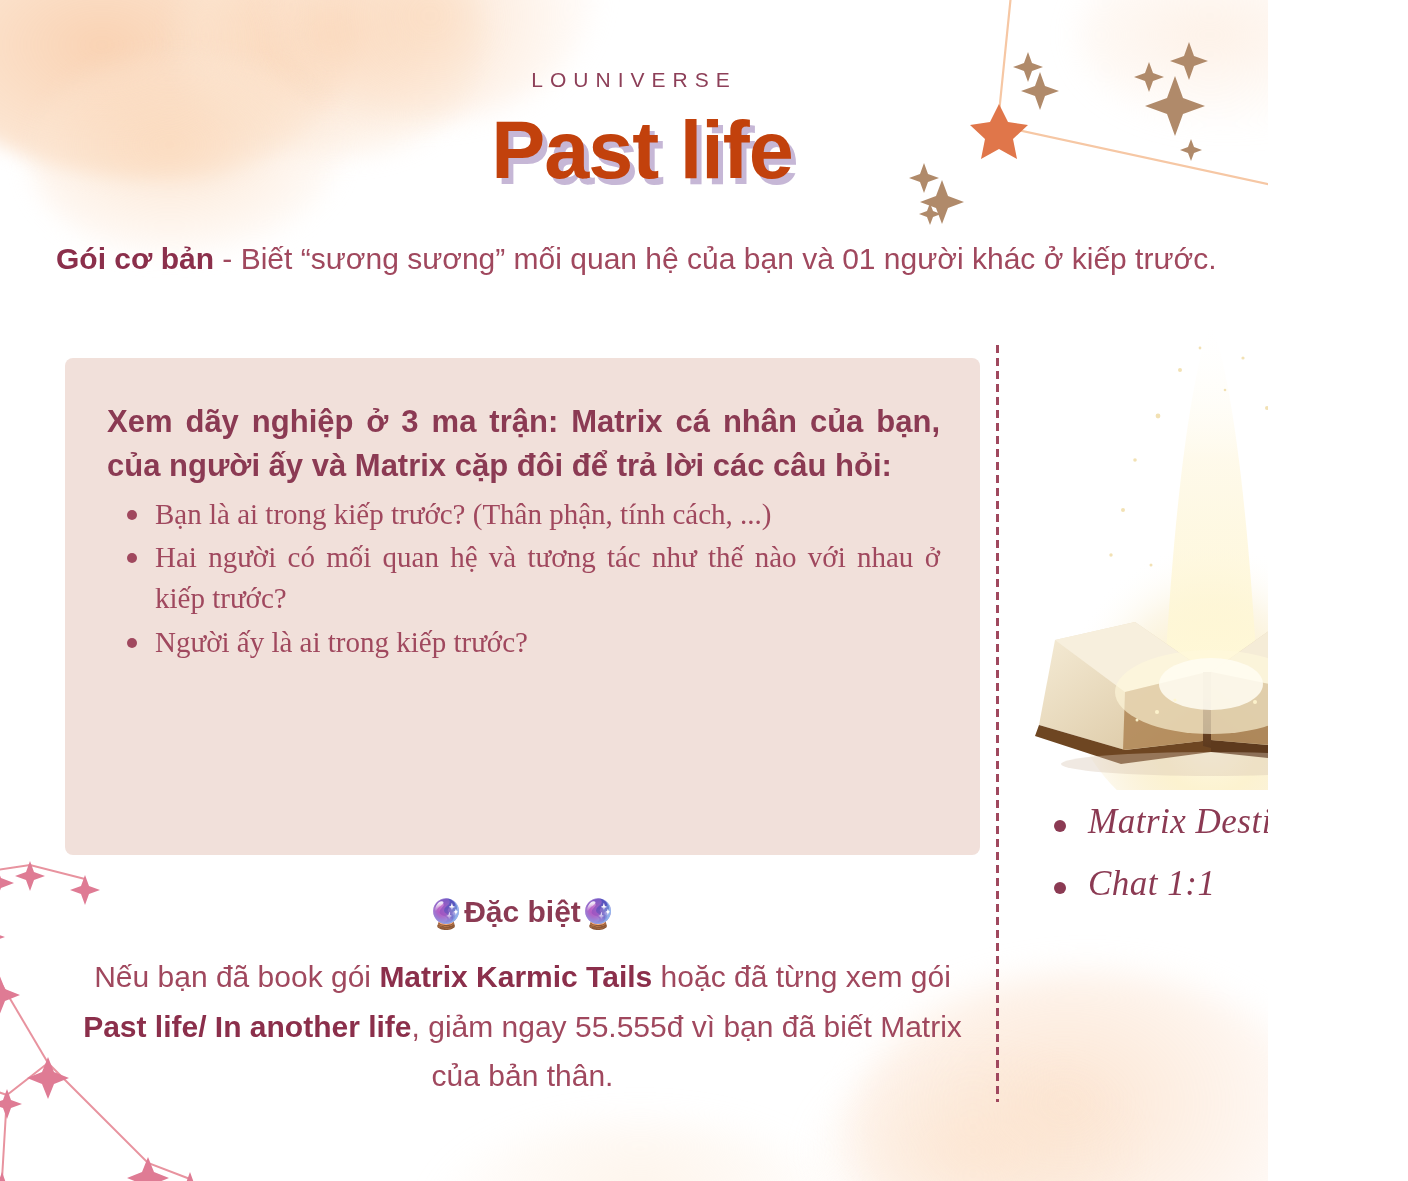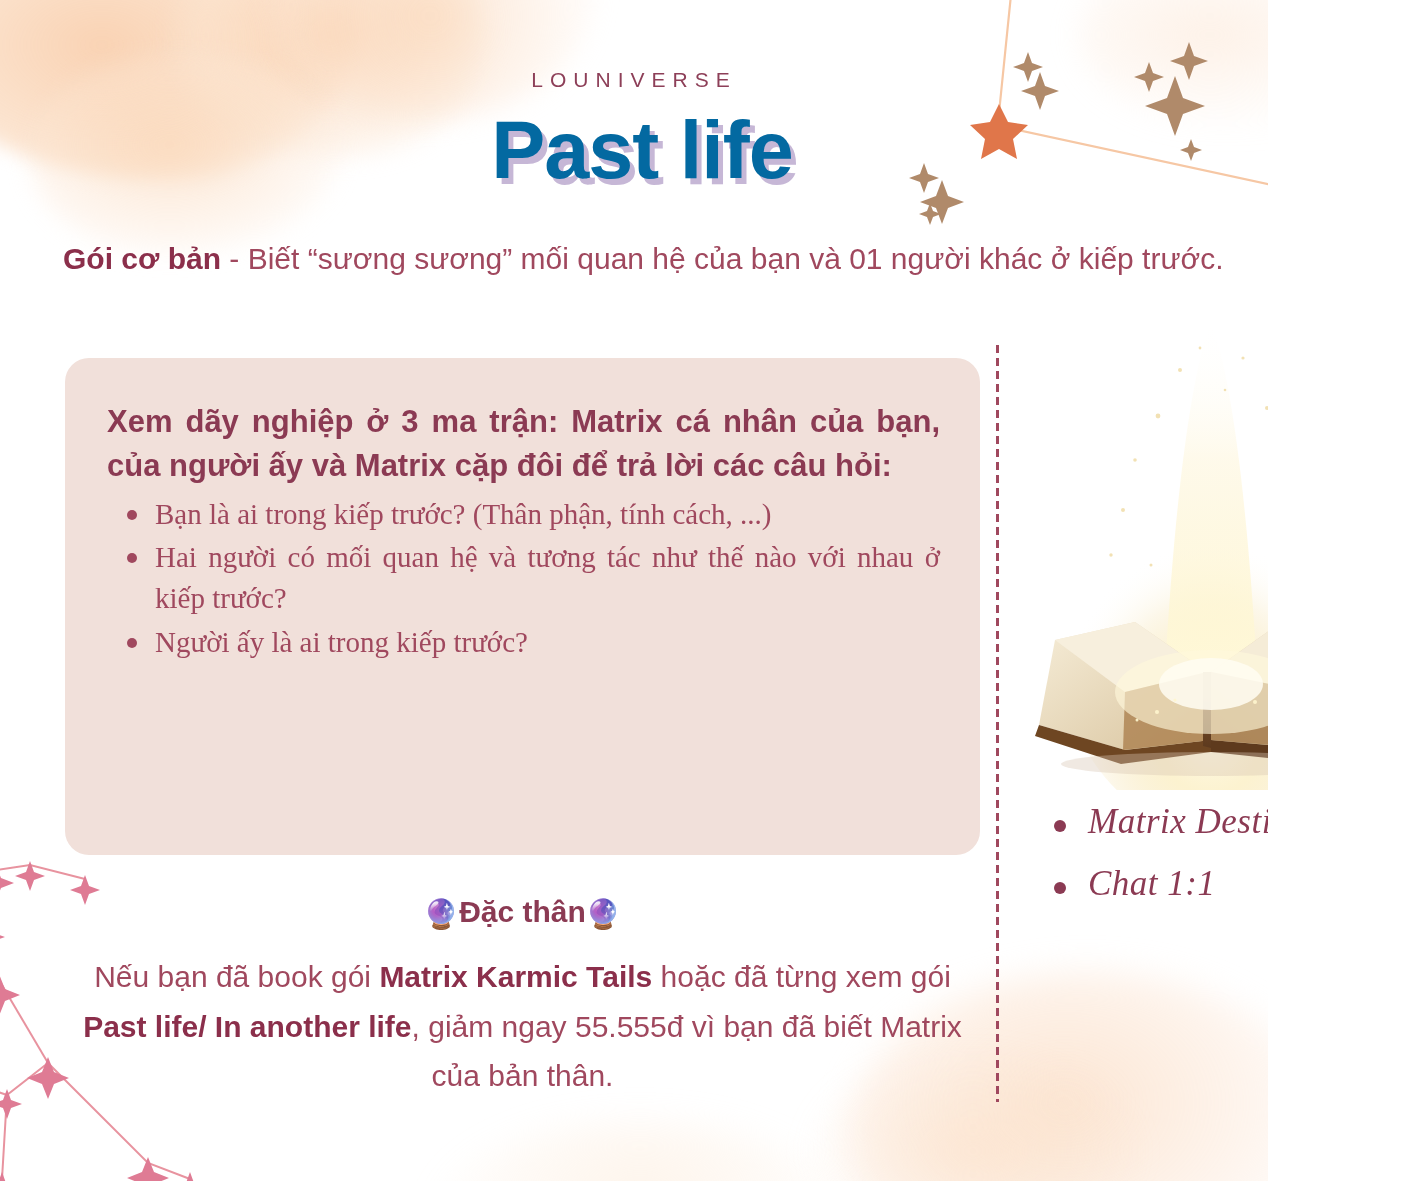--- a/index.html
+++ b/index.html
@@ -46,30 +46,30 @@
   
   .constel-bl{position:absolute;left:-20px;bottom:-10px;width:320px;height:350px;}
 
   
   .book-wrap{position:absolute;left:1015px;top:320px;width:393px;height:470px;overflow:hidden;}
 
   
   .brand{position:absolute;left:0;right:0;top:68px;text-align:center;
         font-size:21px;letter-spacing:7px;color:#8d3f58;font-weight:400;}
   .title{position:absolute;left:16px;right:0;top:106px;text-align:center;
-        font-size:81px;font-weight:700;color:#0369a1;letter-spacing:-1px;
+        font-size:81px;font-weight:700;color:#c2410c;letter-spacing:-1px;
         text-shadow:5px 6px 0 #c6b7d6;line-height:1.1;}
 
-  .tagline{position:absolute;left:63px;right:26px;top:240px;
+  .tagline{position:absolute;left:56px;right:26px;top:240px;
         font-size:30px;color:#a0485e;line-height:1.25;}
   .tagline b{color:#8b2f4b;font-weight:700;}
 
   
   .card{position:absolute;left:65px;top:358px;width:915px;height:497px;
-        background:#f1e0da;border-radius:24px;box-sizing:border-box;
+        background:#f1e0da;border-radius:8px;box-sizing:border-box;
         padding:42px 40px 16px 42px;}
   .card-head{font-size:31px;font-weight:700;color:#8b3a53;line-height:1.42;
         text-align:justify;text-justify:inter-word;margin:0 0 4px 0;}
   .card-list{margin:6px 0 0 0;padding:0 0 0 48px;list-style:none;}
   .card-list li{position:relative;font-size:29px;color:#a0485e;line-height:1.42;
         margin-bottom:2px;text-align:justify;text-justify:inter-word;font-family:Liberation Serif, serif;}
   .card-list li::before{content:"";position:absolute;left:-28px;top:16px;
         width:10px;height:10px;border-radius:50%;background:#a0485e;}
 
   
@@ -234,21 +234,21 @@
   <div class="card">
     <p class="card-head">Xem dãy nghiệp ở 3 ma trận: Matrix cá nhân của bạn, của người ấy và Matrix cặp đôi để trả lời các câu hỏi:</p>
     <ul class="card-list">
       <li>Bạn là ai trong kiếp trước? (Thân phận, tính cách, ...)</li>
       <li>Hai người có mối quan hệ và tương tác như thế nào với nhau ở kiếp trước?</li>
       <li>Người ấy là ai trong kiếp trước?</li>
     </ul>
   </div>
 
   <div class="special">
-    <span class="ball">🔮</span><span>Đặc thân</span><span class="ball">🔮</span>
+    <span class="ball">🔮</span><span>Đặc biệt</span><span class="ball">🔮</span>
   </div>
   <div class="special-body">
     <span>Nếu bạn đã book gói </span><b>Matrix Karmic Tails</b><span> hoặc đã từng xem gói </span><b>Past life/ In another life</b><span>, giảm ngay 55.555đ vì bạn đã biết Matrix của bản thân.</span>
   </div>
 
   <div class="divider"></div>
 
   <ul class="right-list">
     <li>Matrix Destiny</li>
     <li>Chat 1:1</li>

